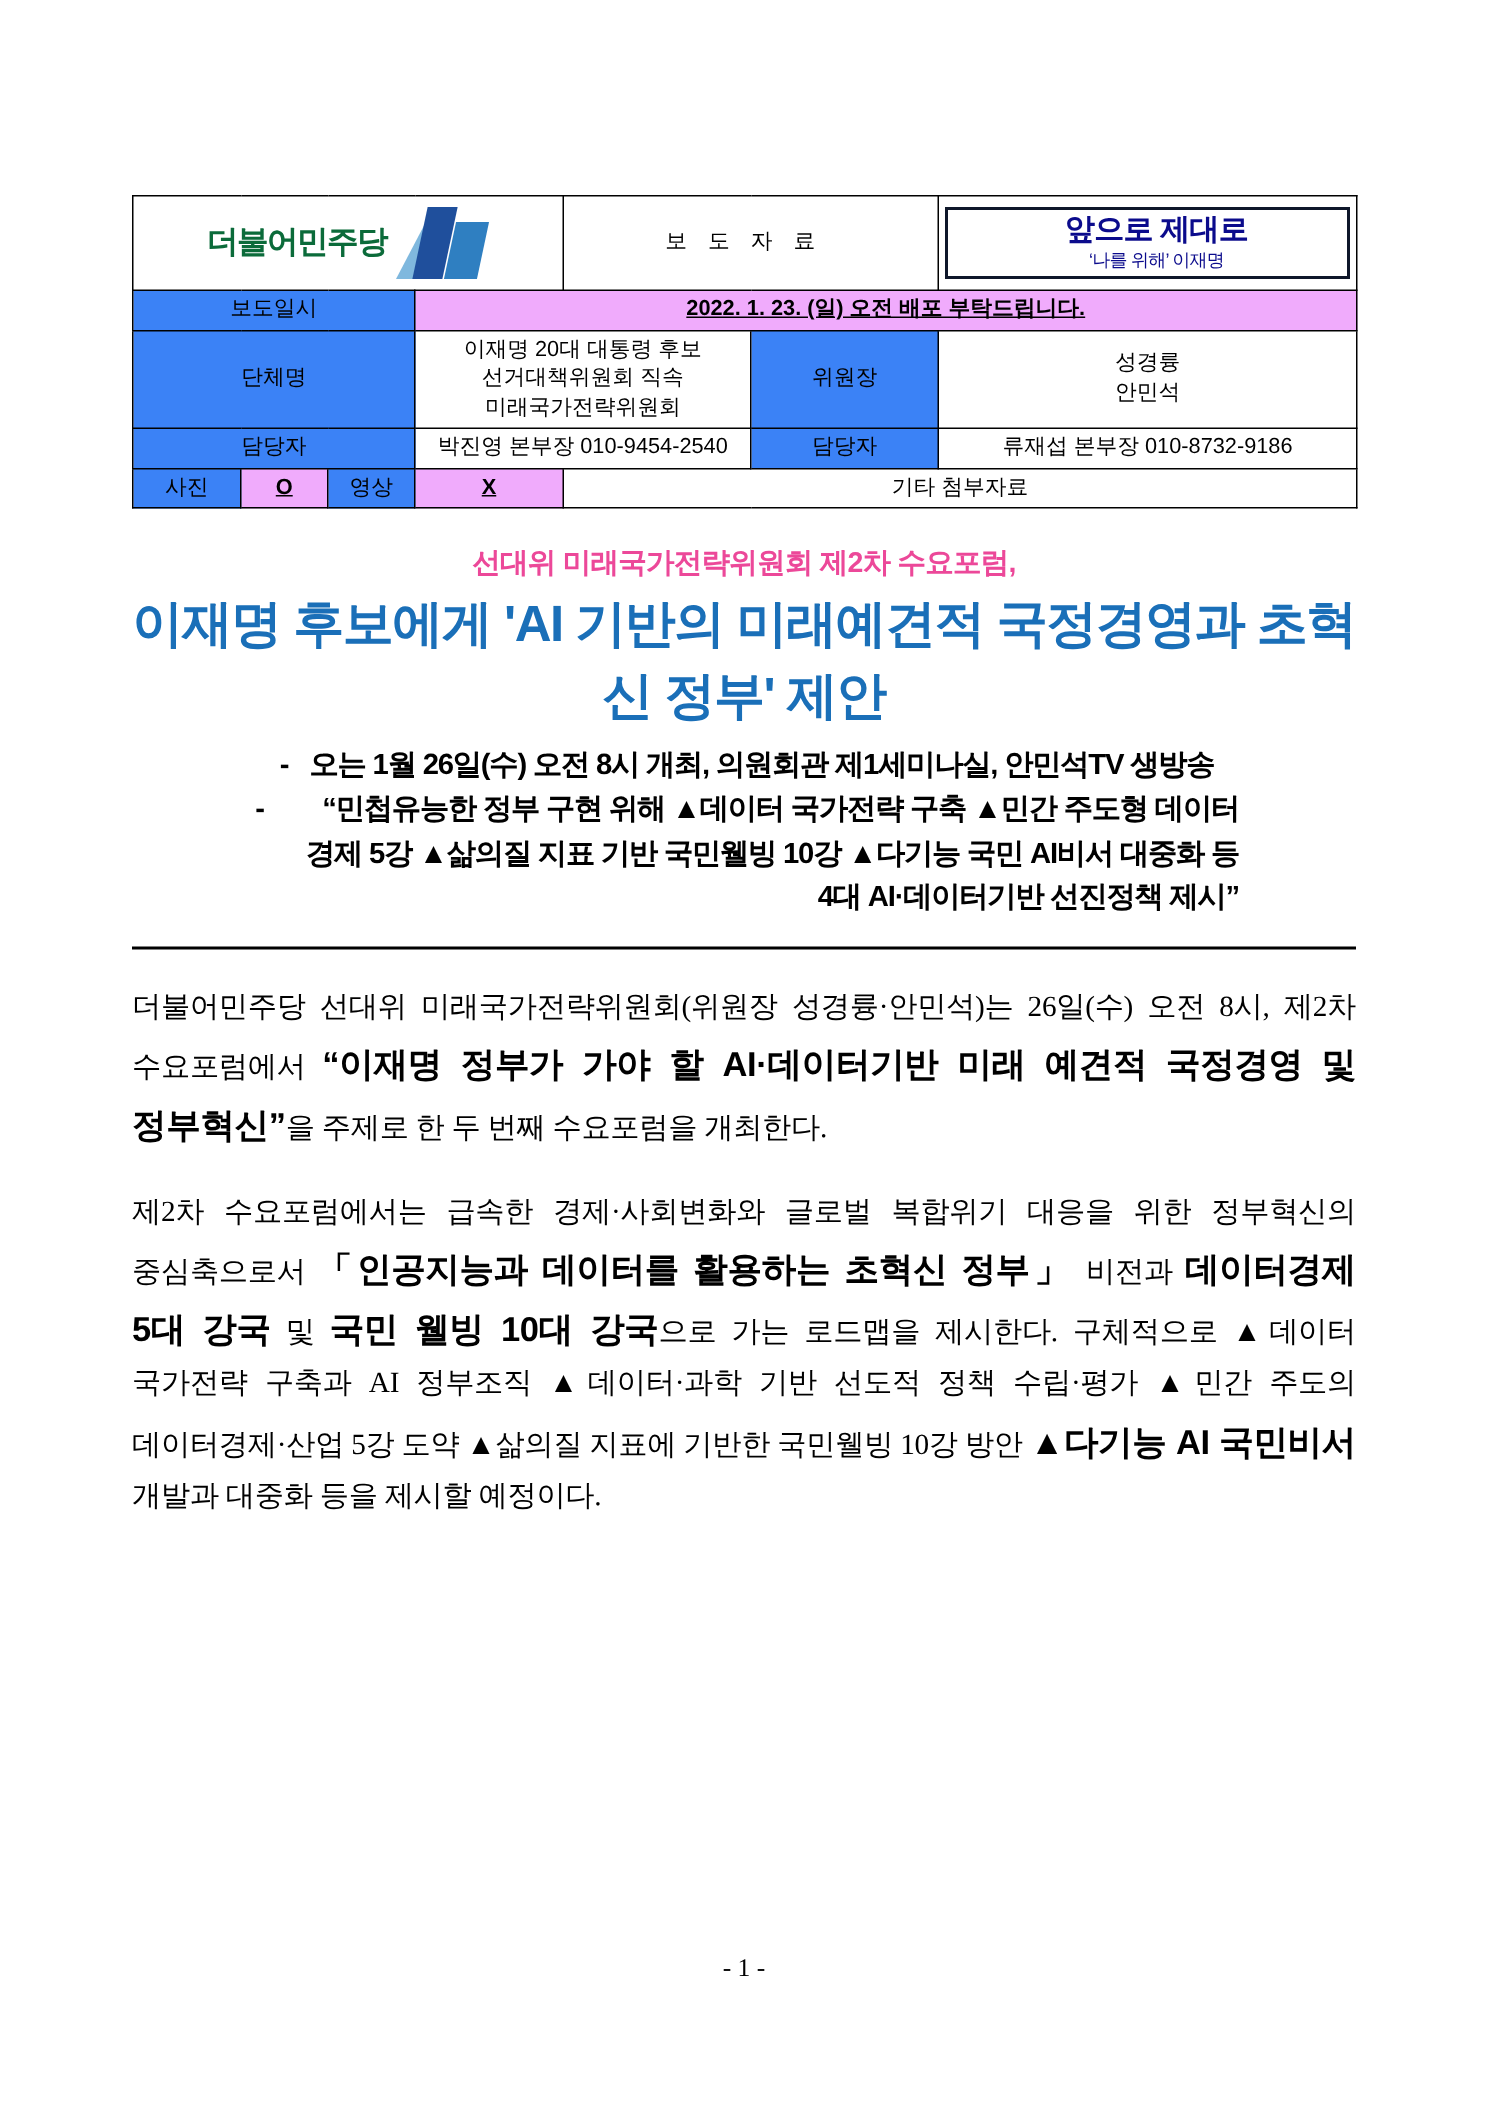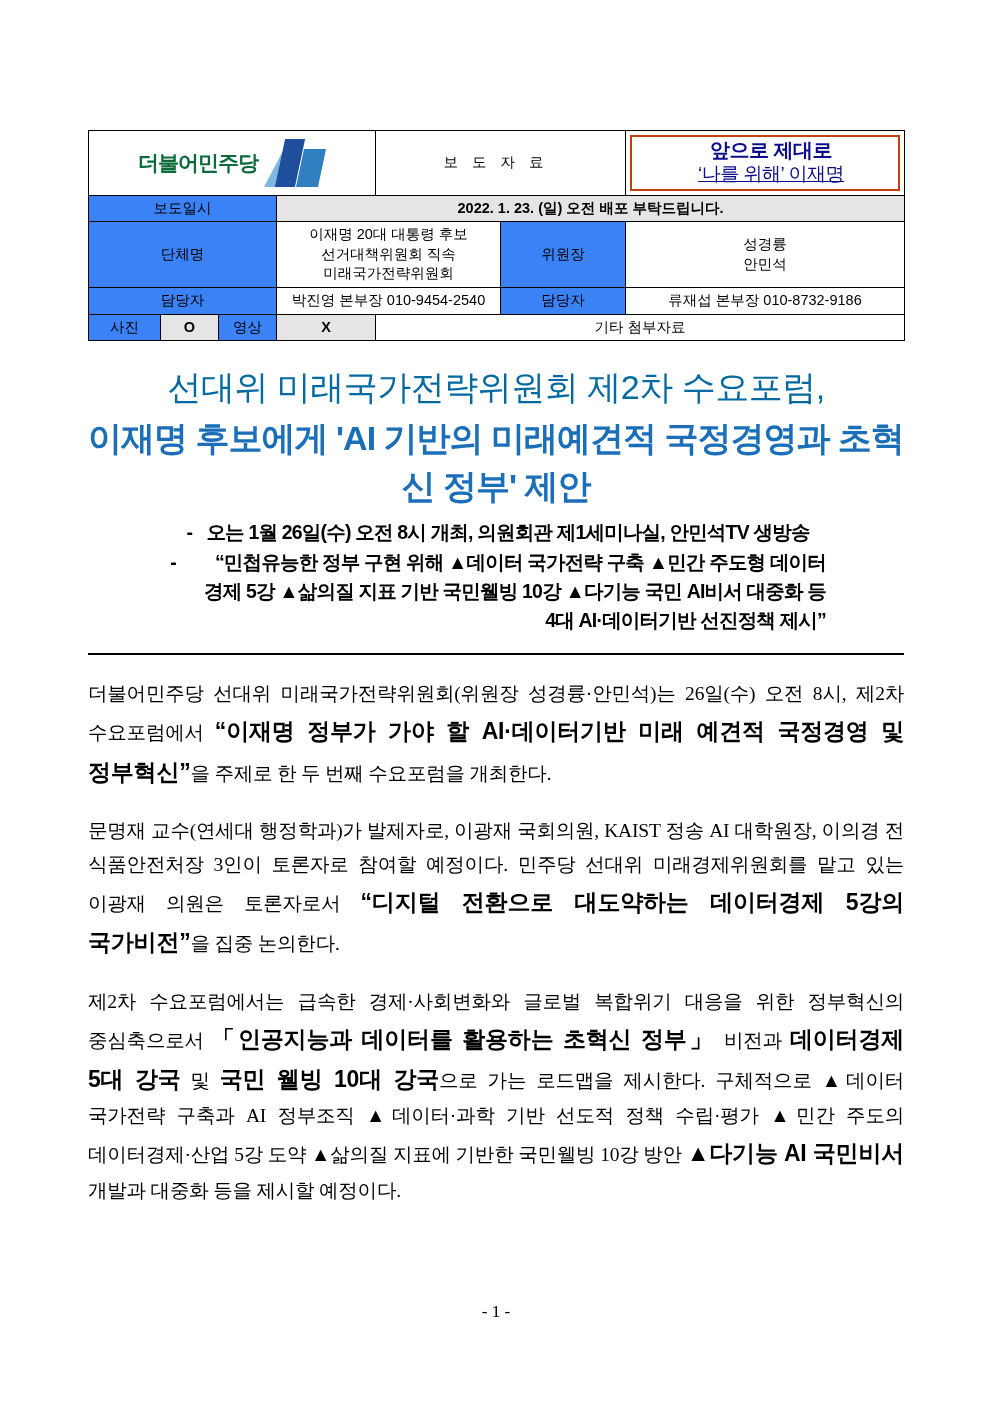--- a/index.html
+++ b/index.html
@@ -74,61 +74,60 @@
     font-family: "Liberation Sans", sans-serif;
     font-size: 27px;
     letter-spacing: 14px;
     font-weight: 500;
   }
   .slogan-cell {
     padding: 0 !important;
     background: #ffffff;
   }
   .slogan-box {
-    border: 2px solid #c2410c;
+    border: 2px solid #0f172a;
     margin: 4px;
     padding: 2px 4px 3px 16px;
     background: #ffffff;
   }
   .slogan-top {
     font-family: "Liberation Sans", sans-serif;
     font-weight: bold;
     font-size: 20px;
     color: #0b0b8c;
     letter-spacing: -0.5px;
     line-height: 1.1;
   }
   .slogan-bot {
     font-family: "Liberation Sans", sans-serif;
-    font-size: 19px;
+    font-size: 12px;
     color: #0b0b8c;
     letter-spacing: -0.5px;
     line-height: 1.2;
     margin-top: 2px;
-    text-decoration: underline;
   }
 
   td.lbl {
     background: #3b82f6;
     font-size: 14px;
   }
-  .cyan-cell { background: #e5e5e5; font-weight: bold; }
+  .cyan-cell { background: #f0abfc; font-weight: bold; text-decoration: underline; }
   .small-mark { font-weight: bold; font-size: 15px; }
   td.left-pad { text-align: left; padding-left: 8px; }
 
   
   .headline {
     text-align: center;
     margin-top: 24px;
     font-family: "Liberation Sans", sans-serif;
   }
   .headline .h1 {
-    color: #0369a1;
-    font-weight: normal;
-    font-size: 34px;
+    color: #ec4899;
+    font-weight: bold;
+    font-size: 19px;
     letter-spacing: -0.5px;
     line-height: 1.35;
   }
   .headline .h2 {
     color: #1a6fb8;
     font-weight: bold;
     font-size: 34px;
     letter-spacing: -1px;
     line-height: 1.4;
     margin-top: 4px;
@@ -269,20 +268,19 @@
         <span class="cont2">4대 AI·데이터기반 선진정책 제시”</span>
       </span>
     </div>
   </div>
 
   <hr class="rule">
 
   <div class="body-text">
     <p><span>더불어민주당 선대위 미래국가전략위원회(위원장 성경륭·안민석)는 26일(수) 오전 8시, 제2차 수요포럼에서 </span><b>“이재명 정부가 가야 할 AI·데이터기반 미래 예견적 국정경영 및 정부혁신”</b><span>을 주제로 한 두 번째 수요포럼을 개최한다.</span></p>
 
-    <p><span>문명재 교수(연세대 행정학과)가 발제자로, 이광재 국회의원, KAIST 정송 AI 대학원장, 이의경 전 식품안전처장 3인이 토론자로 참여할 예정이다. 민주당 선대위 미래경제위원회를 맡고 있는 이광재 의원은 토론자로서 </span><b>“디지털 전환으로 대도약하는 데이터경제 5강의 국가비전”</b><span>을 집중 논의한다.</span></p>
 
     <p><span>제2차 수요포럼에서는 급속한 경제·사회변화와 글로벌 복합위기 대응을 위한 정부혁신의 중심축으로서 </span><b>「인공지능과 데이터를 활용하는 초혁신 정부」</b><span> 비전과 </span><b>데이터경제 5대 강국</b><span> 및 </span><b>국민 웰빙 10대 강국</b><span>으로 가는 로드맵을 제시한다. 구체적으로 ▲데이터 국가전략 구축과 AI 정부조직 ▲데이터·과학 기반 선도적 정책 수립·평가 ▲민간 주도의 데이터경제·산업 5강 도약 ▲삶의질 지표에 기반한 국민웰빙 10강 방안 </span><b>▲다기능 AI 국민비서</b><span> 개발과 대중화 등을 제시할 예정이다.</span></p>
 
   </div>
 
   <div class="pagenum">- 1 -</div>
 </div>
 
 </body></html>

